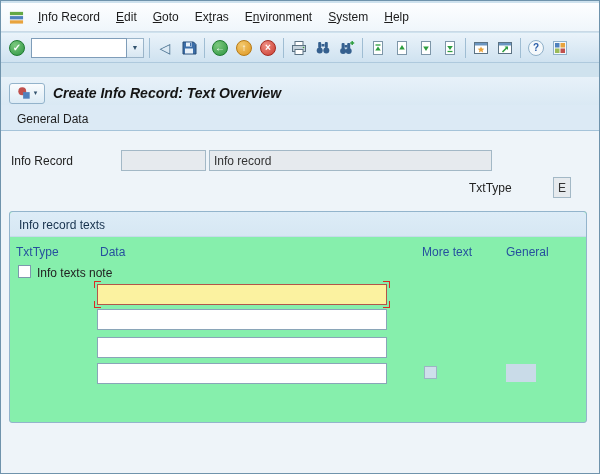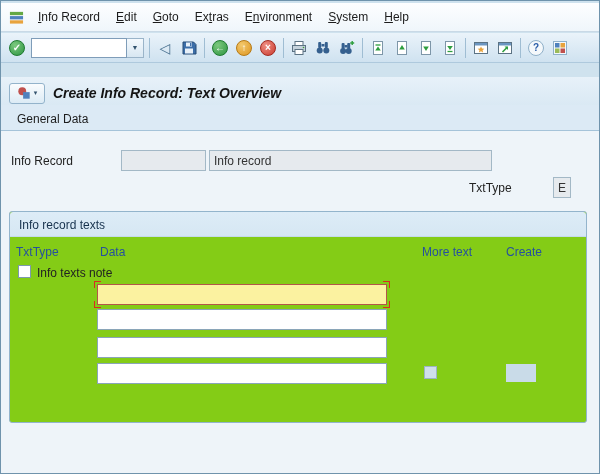--- a/index.html
+++ b/index.html
@@ -29,21 +29,21 @@
   .gos-caret{font-size:7px;color:#33536e}
   .page-title{font-size:14px;font-weight:bold;font-style:italic;color:#141414}
 
   .apptoolbar{position:absolute;top:104px;left:0;right:0;height:26px;display:flex;align-items:flex-end;padding:0 6px;background:#dceaf5;border-bottom:1px solid #a5c3d9}
   .appbtn{font-size:12px;color:#1c1c1c;background:transparent;border:1px solid transparent;padding:3px 9px}
 
   .content{position:absolute;top:130px;left:0;right:0;bottom:0;background:#eef4f9}
   .lbl{position:absolute;font-size:12px;color:#222;white-space:nowrap}
   .dfield{position:absolute;height:21px;border:1px solid #a3b8c6;background:#e6eaee;font-size:12px;color:#333;padding:0 4px;font-family:inherit}
 
-  .groupbox{position:absolute;background:#84cc16;border:1px solid #93b4cc;border-radius:3px}
+  .groupbox{position:absolute;background:#86efac;border:1px solid #93b4cc;border-radius:3px}
   .group-title{position:absolute;top:0;left:0;right:0;height:25px;padding:6px 0 0 9px;font-size:12px;color:#17324d;background:linear-gradient(#ddecf7,#d6e7f3);border-bottom:1px solid #c6dbea;border-radius:3px 3px 0 0}
   .colhdr{position:absolute;font-size:12px;color:#26509e;white-space:nowrap}
   .checkbox{position:absolute;width:13px;height:13px;background:#fff;border:1px solid #7d99ad}
   .checkbox.disabled{background:#cfdfeb;border-color:#9db4c4}
   .tfield{position:absolute;height:21px;border:1px solid #8aa5b8;background:#fff;font-size:12px;padding:0 4px;font-family:inherit}
   .fieldwrap{position:absolute;height:21px}
   .fieldwrap .tfield{position:relative;left:0;top:0;width:100%;height:100%}
   .tfield.yellow{background:#fbf2a0;border-color:#b3564a}
   .corner{position:absolute;width:7px;height:7px;pointer-events:none}
   .corner.tl{left:-3px;top:-3px;border-left:1px solid #dc2a23;border-top:1px solid #dc2a23}
@@ -216,21 +216,21 @@
 
     <span class="lbl" style="left:468px;top:50px">TxtType</span>
     <input class="dfield" style="left: 552px; top: 46px; width: 18px;" readonly="" value="EN">
 
     <div class="groupbox" style="left:8px;top:80px;width:578px;height:212px">
       <div class="group-title">Info record texts</div>
 
       <span class="colhdr" style="left:6px;top:33px">TxtType</span>
       <span class="colhdr" style="left:90px;top:33px">Data</span>
       <span class="colhdr" style="left:412px;top:33px">More text</span>
-      <span class="colhdr" style="left:496px;top:33px">Create</span>
+      <span class="colhdr" style="left:496px;top:33px">General</span>
 
       <span class="checkbox" style="left:8px;top:53px"></span>
       <span class="lbl" style="left:27px;top:54px">Info texts note</span>
 
       <div class="fieldwrap" style="left:87px;top:72px;width:290px">
         <span class="corner tl"></span>
         <span class="corner tr"></span>
         <span class="corner bl"></span>
         <span class="corner br"></span>
         <input class="tfield yellow" value="" style="">

